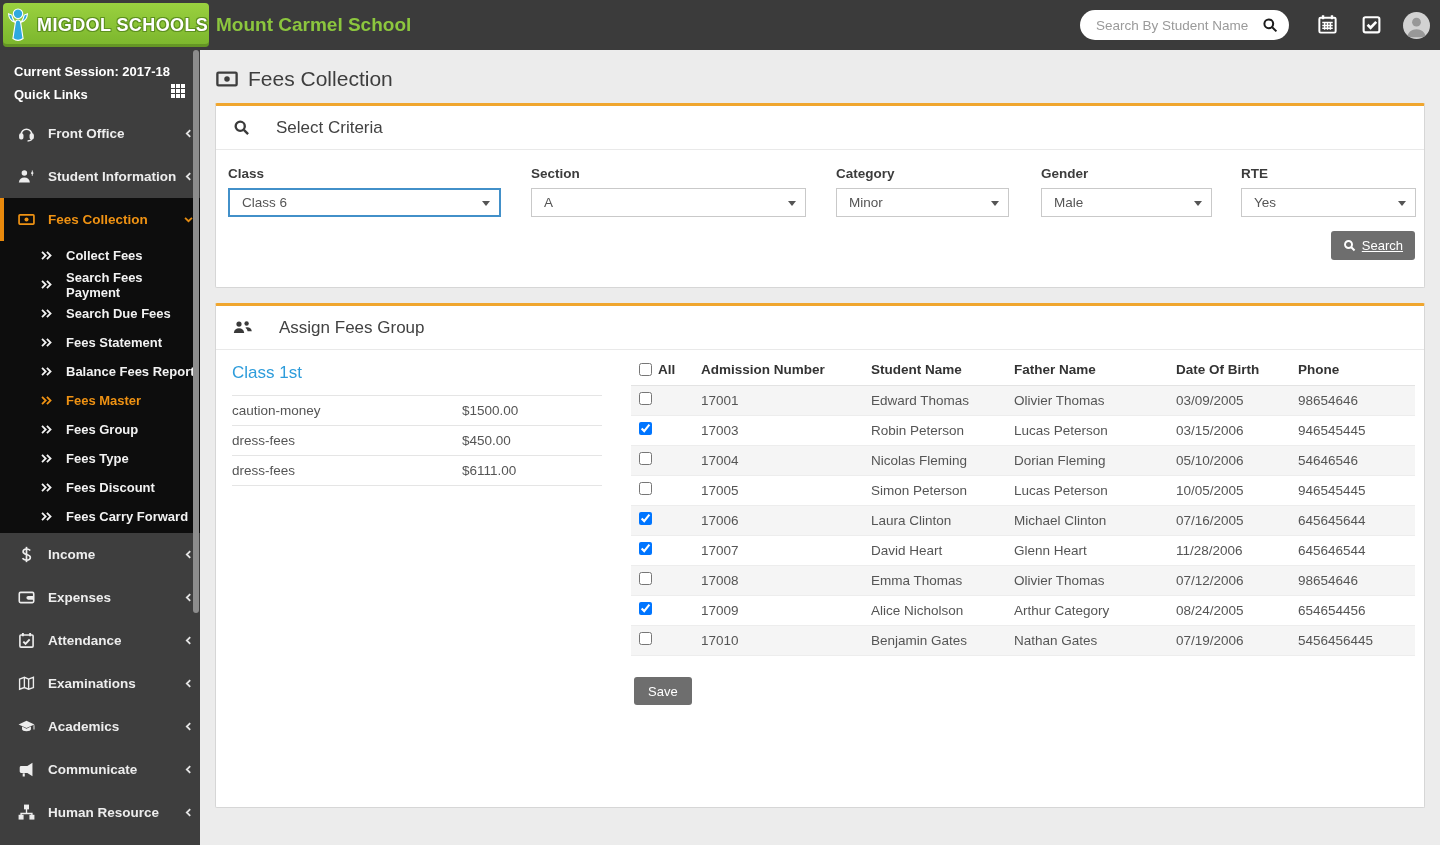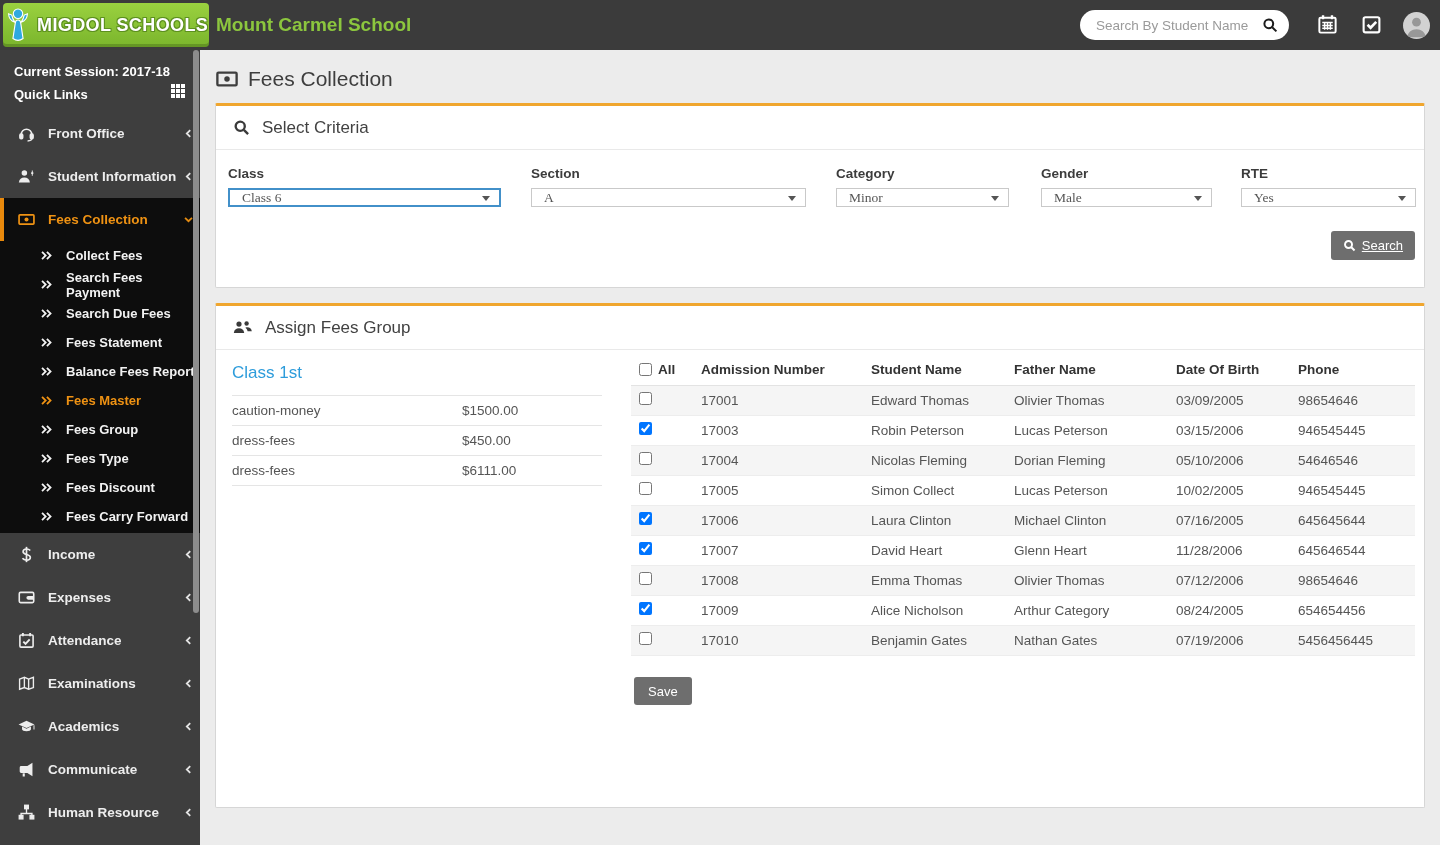--- a/index.html
+++ b/index.html
@@ -54,30 +54,30 @@
 
   
   .content{position:absolute;left:200px;top:50px;width:1240px;height:795px;background:#ececec;}
   .page-title{position:absolute;left:16px;top:17px;display:flex;align-items:center;gap:10px;
     font-size:21px;color:#3e3e3e;}
   .page-title .icon{width:22px;height:22px;color:#3e3e3e;}
   .panel{position:absolute;background:#fff;border:1px solid #d6d6d6;border-top:3px solid var(--panel-top);
     border-radius:2px;}
   #panel-criteria{left:15px;top:53px;width:1210px;height:185px;}
   #panel-assign{left:15px;top:253px;width:1210px;height:505px;}
-  .panel-hd{height:44px;display:flex;align-items:center;gap:12px;padding:0 17px;
+  .panel-hd{height:44px;display:flex;align-items:center;gap:26px;padding:0 17px;
     border-bottom:1px solid #e9e9e9;font-size:17px;color:#424242;}
   .panel-hd .icon{width:17px;height:17px;color:#3a3a3a;}
   .panel-body{position:absolute;left:0;right:0;top:47px;bottom:0;}
 
   
   .field{position:absolute;top:13px;}
   .field label{display:block;font-size:13.5px;font-weight:bold;color:#3c3c3c;margin-bottom:7px;}
-  .select{height:19px;border:1px solid #c9c9c9;background:#fff;position:relative;cursor:pointer;
-    display:flex;align-items:center;padding:0 24px 0 12px;font-size:13.5px;color:#555;font-family:Liberation Serif, serif;}
+  .select{height:29px;border:1px solid #c9c9c9;background:#fff;position:relative;cursor:pointer;
+    display:flex;align-items:center;padding:0 24px 0 12px;font-size:13.5px;color:#555;}
   .select.focused{border:2px solid var(--blue-focus);}
   .caret{position:absolute;right:9px;top:50%;margin-top:-2px;width:0;height:0;
     border-left:4px solid transparent;border-right:4px solid transparent;border-top:5px solid #555;}
   .f0{left:12px;width:273px;} .f1{left:315px;width:275px;} .f2{left:620px;width:173px;}
   .f3{left:825px;width:171px;} .f4{left:1025px;width:175px;}
   .btn{background:var(--btn-gray);color:#fff;border:0;border-radius:3px;font-size:13px;
     font-family:"Liberation Sans",sans-serif;display:flex;align-items:center;gap:6px;cursor:pointer;}
   .search-btn{position:absolute;right:9px;top:78px;height:29px;padding:0 12px;text-decoration:underline;}
   .search-btn .icon{width:13px;height:13px;color:#fff;}
 
@@ -550,23 +550,23 @@
                 <td class="cb-cell"><input type="checkbox" style=""></td>
                 <td>17004</td>
                 <td>Nicolas Fleming</td>
                 <td>Dorian Fleming</td>
                 <td>05/10/2006</td>
                 <td>54646546</td>
               </tr>
               <tr>
                 <td class="cb-cell"><input type="checkbox" style=""></td>
                 <td>17005</td>
-                <td>Simon Collect</td>
+                <td>Simon Peterson</td>
                 <td>Lucas Peterson</td>
-                <td>10/02/2005</td>
+                <td>10/05/2005</td>
                 <td>946545445</td>
               </tr>
               <tr>
                 <td class="cb-cell"><input type="checkbox" checked="" style=""></td>
                 <td>17006</td>
                 <td>Laura Clinton</td>
                 <td>Michael Clinton</td>
                 <td>07/16/2005</td>
                 <td>645645644</td>
               </tr>

